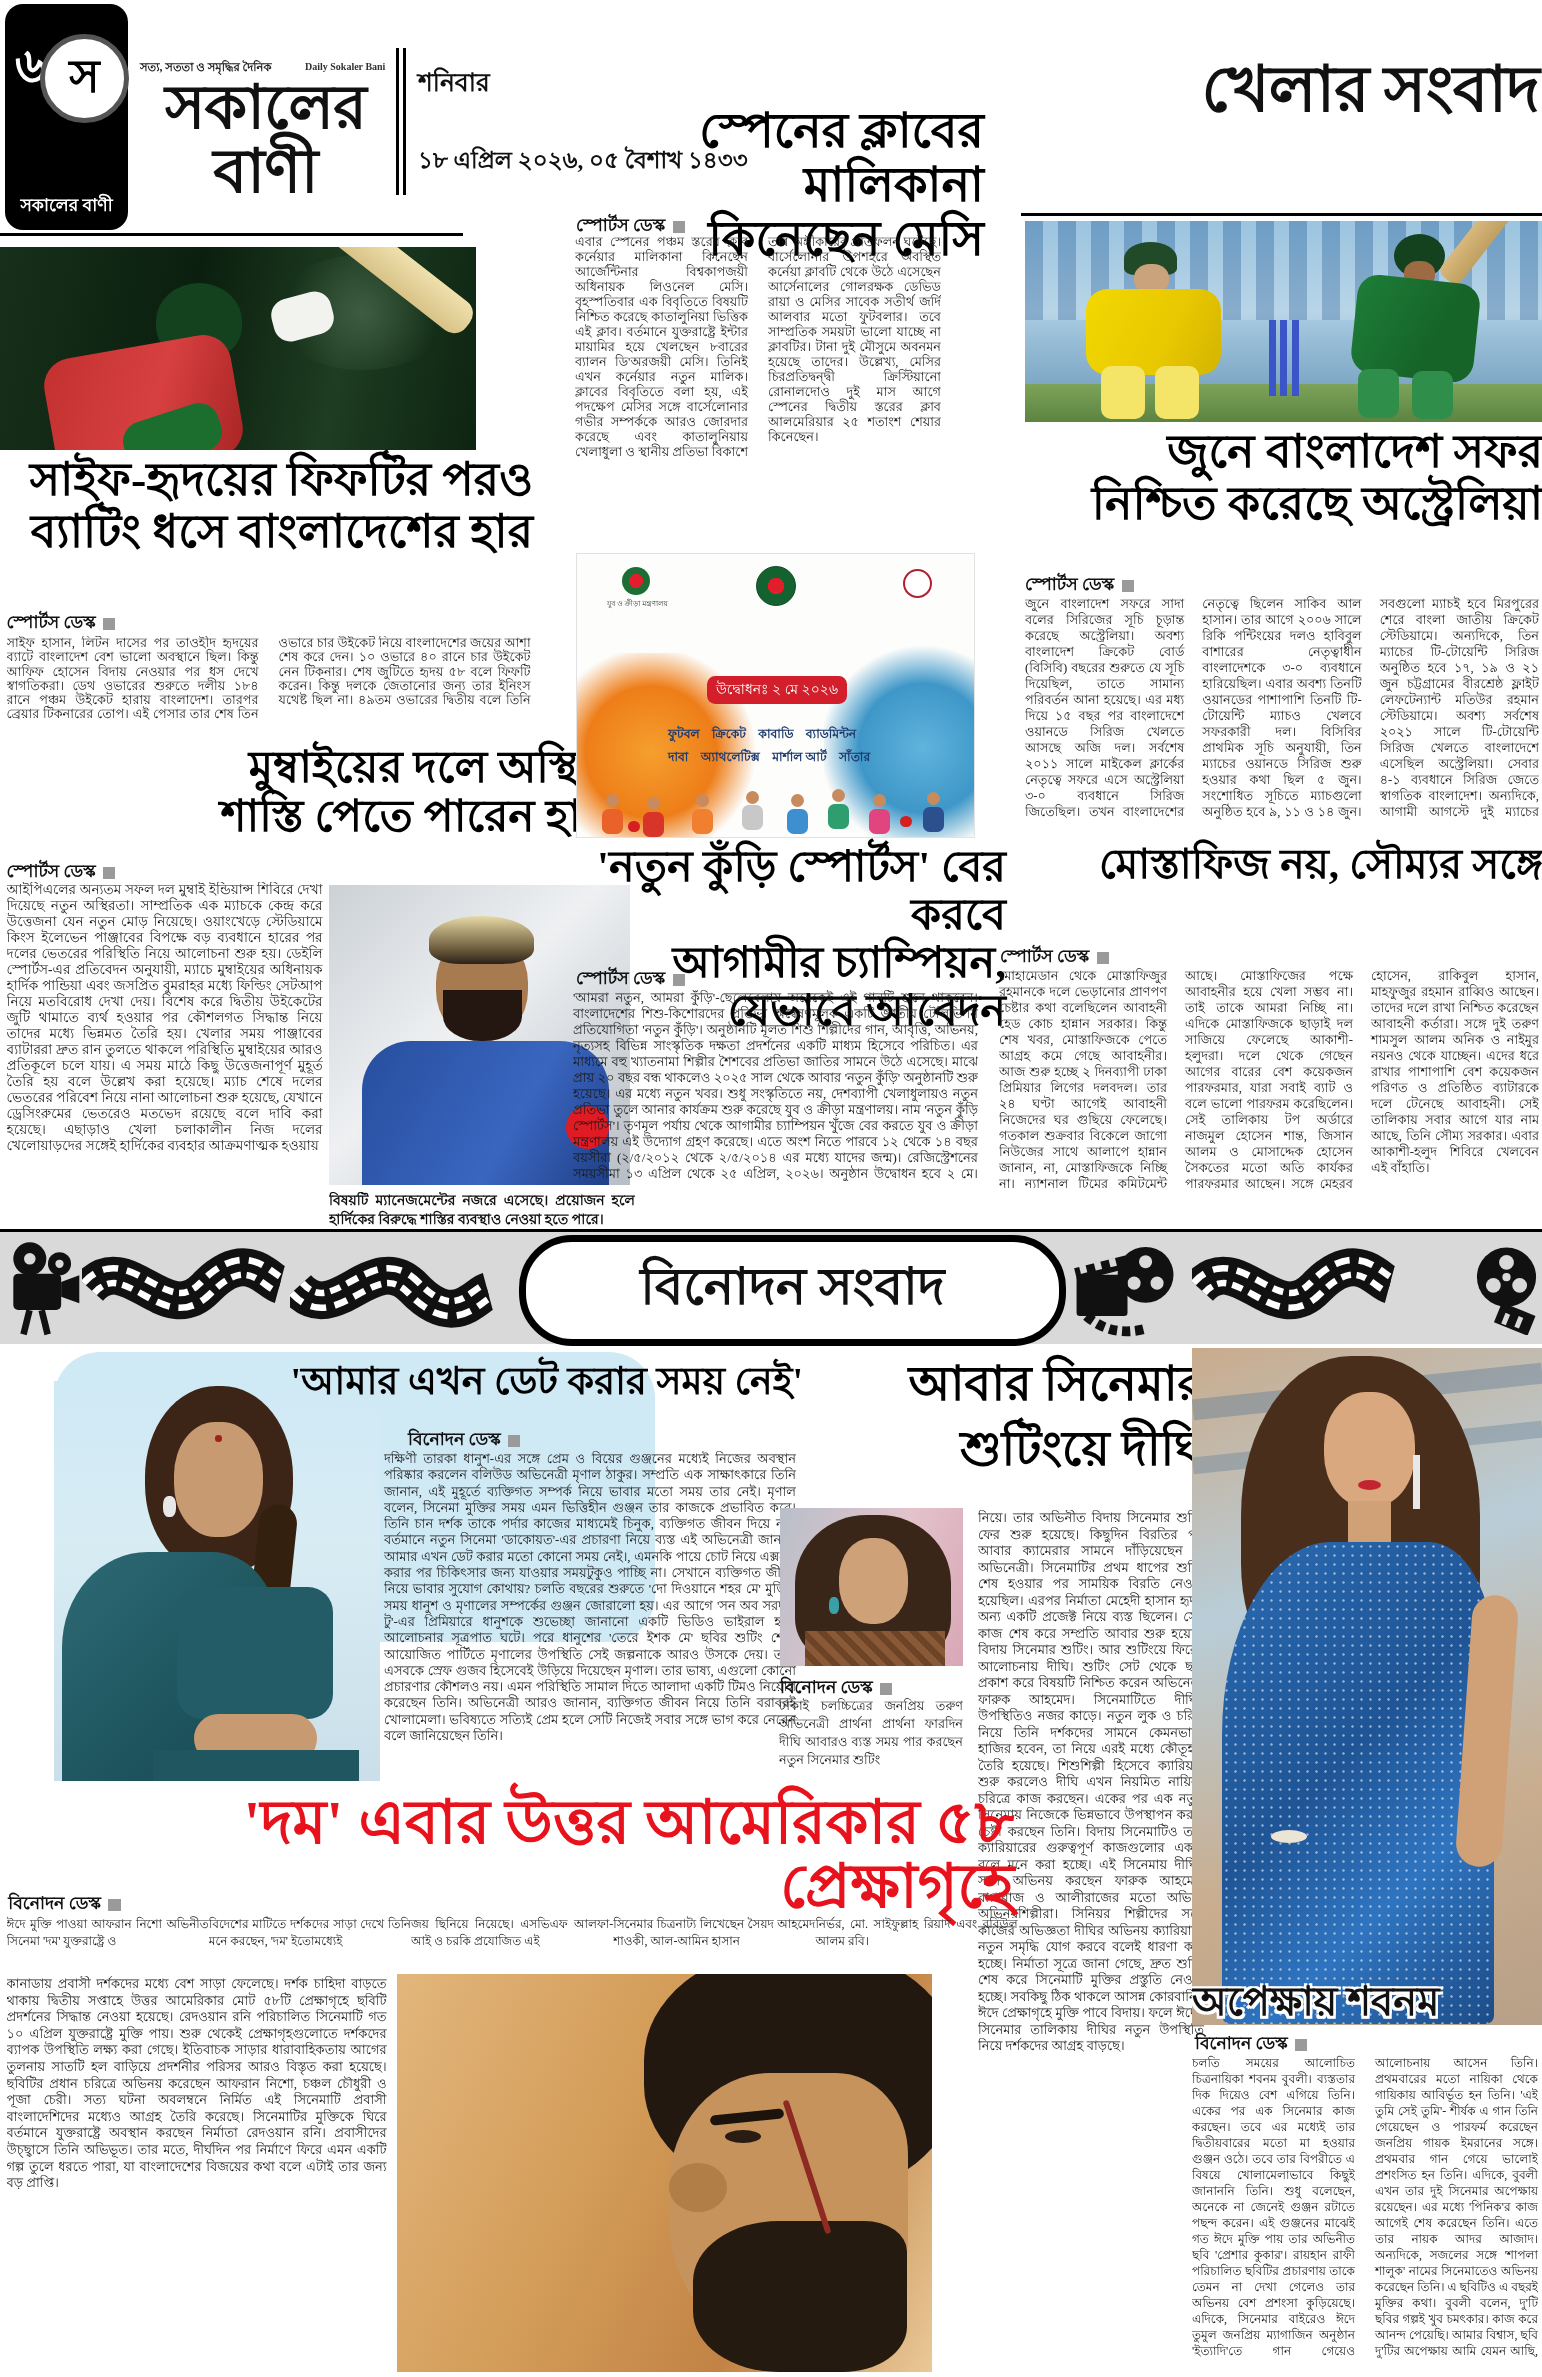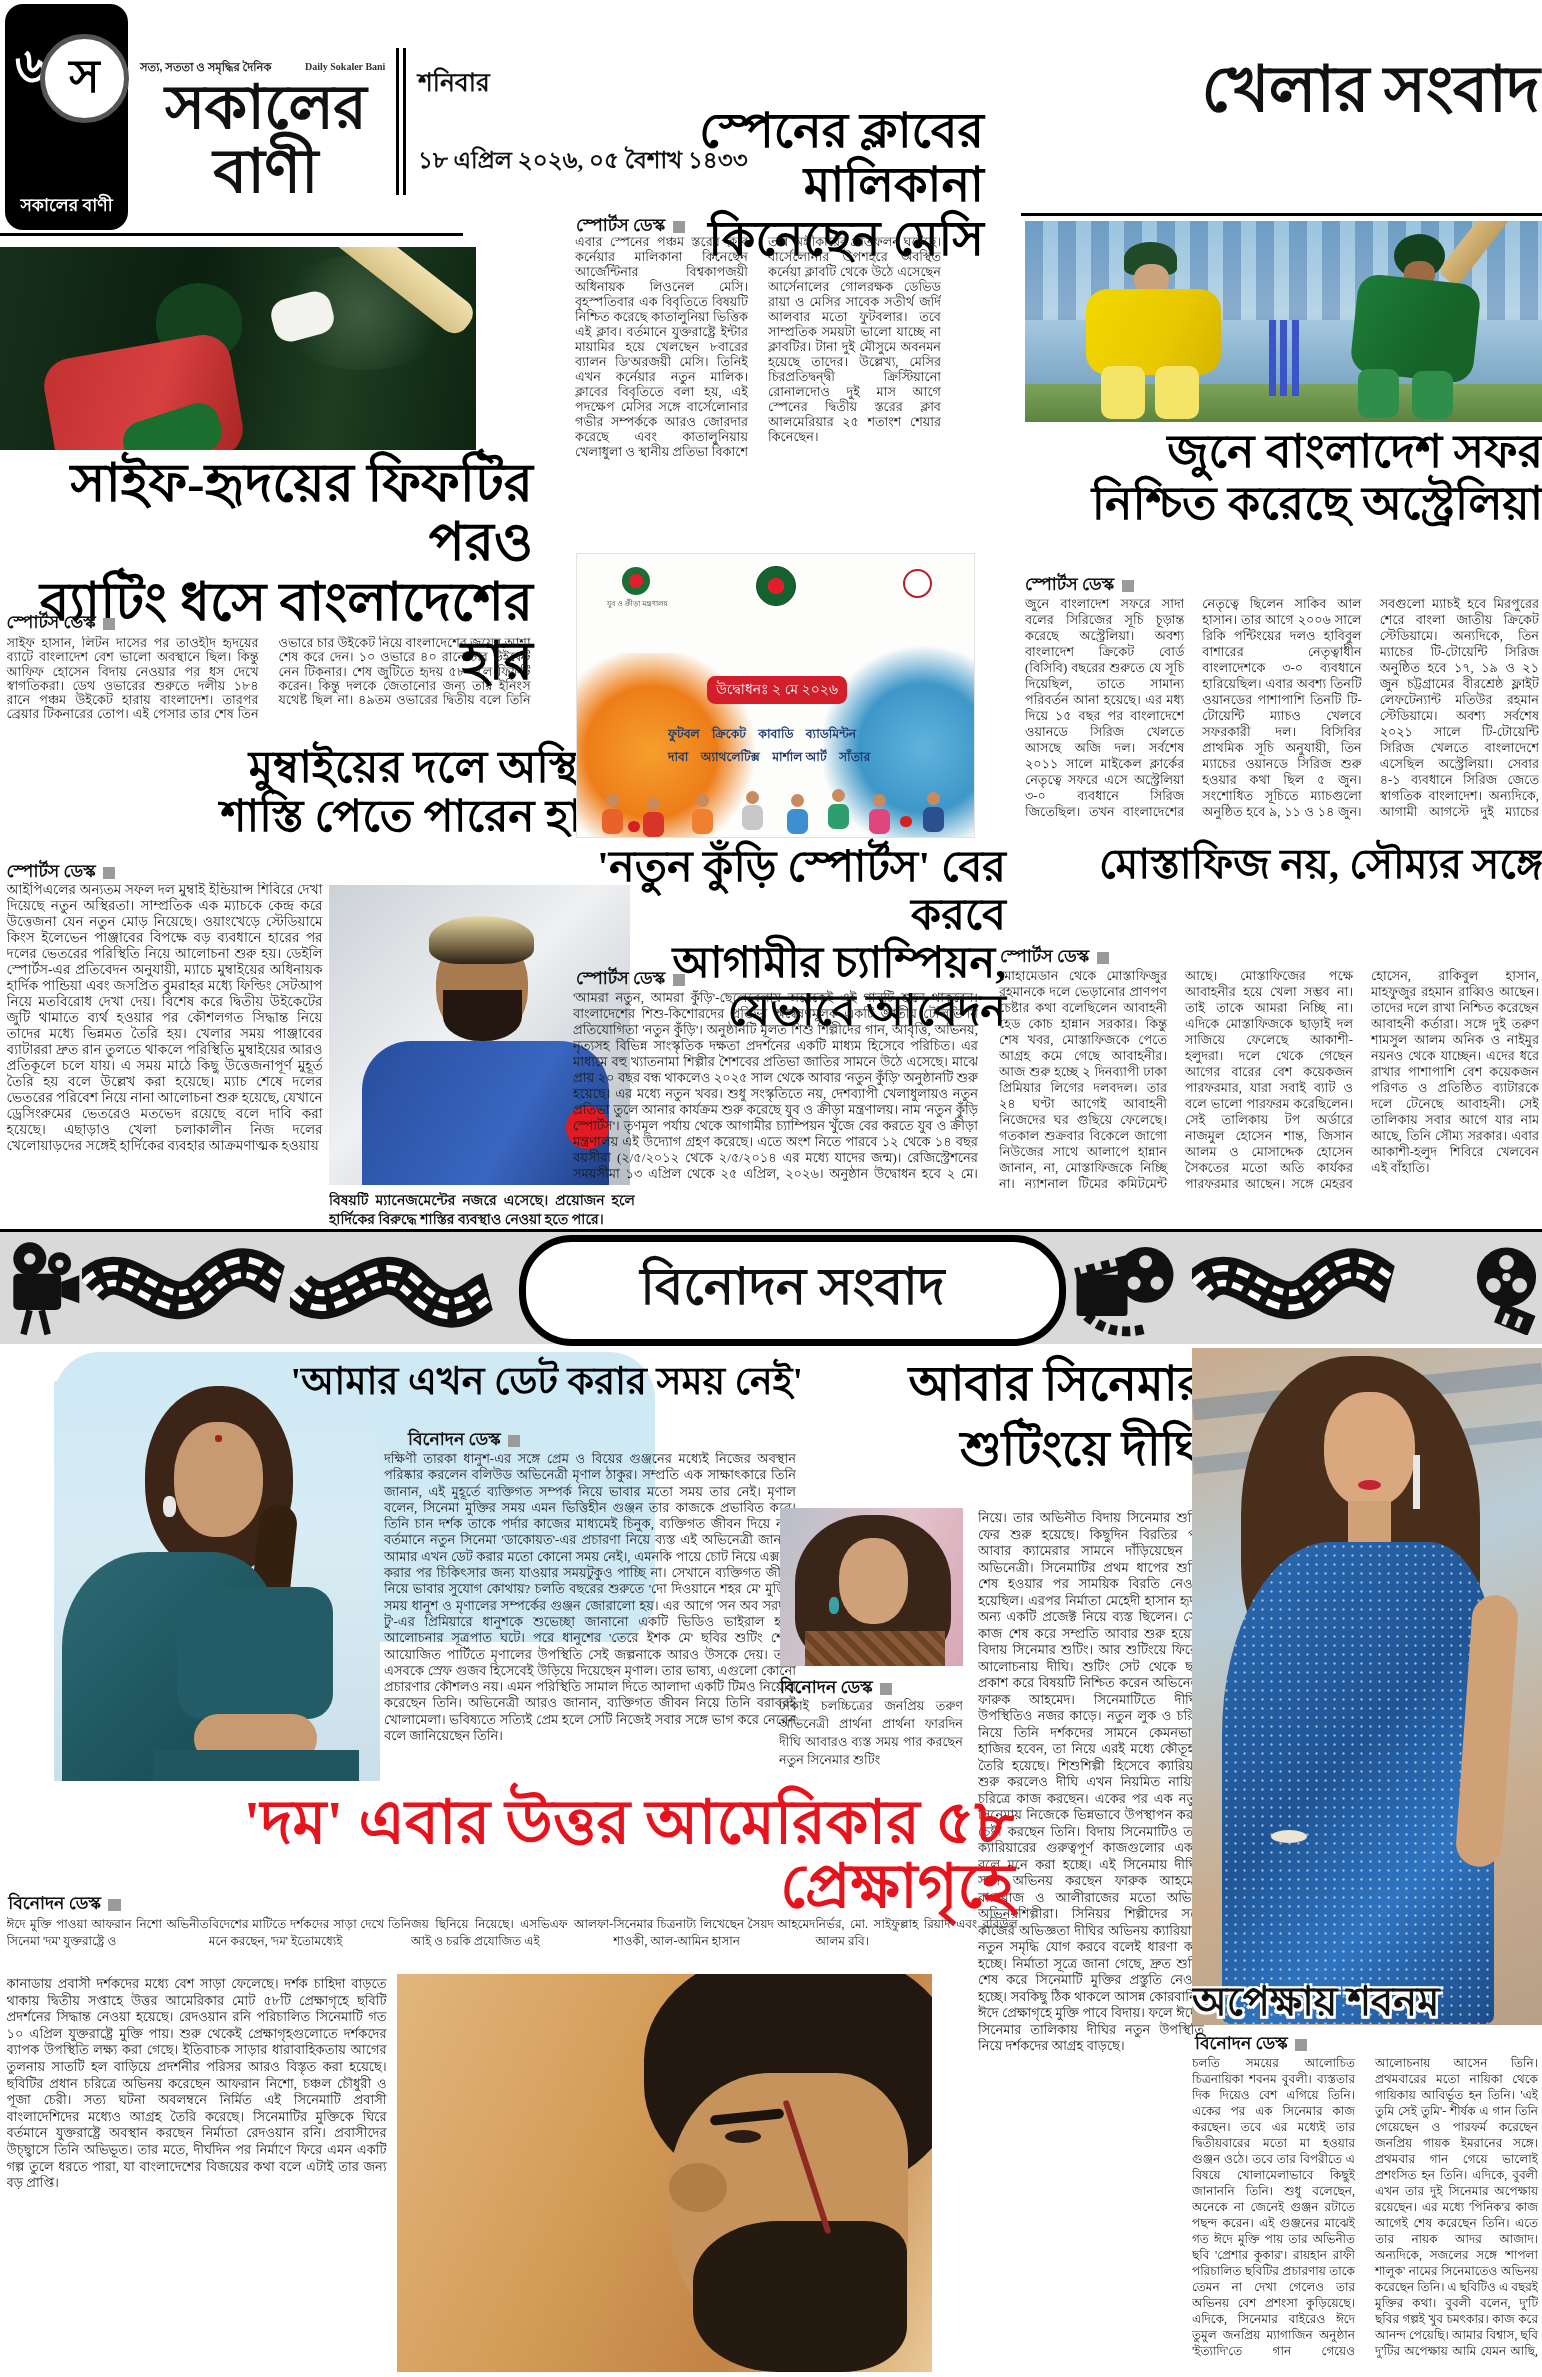--- a/index.html
+++ b/index.html
@@ -52,21 +52,21 @@
   <div class="abs photo" style="left:0;top:247px;width:476px;height:203px;background:linear-gradient(100deg,#17301b,#0b1f0e 40%,#1e3d22 70%,#0d2411);">
     <div class="abs" style="left:272px;top:8.2px;width:181px;height:115px;border-radius:50%;background:radial-gradient(circle,#3d5c41,transparent 70%);"></div>
     <div class="abs" style="left:247px;top:-16.5px;width:247px;height:36px;background:linear-gradient(#efe0ad,#d8c387);transform:rotate(38deg);border-radius:15px;"></div>
     <div class="abs" style="left:272px;top:48px;width:61px;height:43px;background:#f2f2ee;border-radius:16.5px;transform:rotate(-15deg);"></div>
     <div class="abs" style="left:156px;top:36px;width:86px;height:76px;background:#14421f;border-radius:50% 50% 42% 42%;"></div>
     <div class="abs" style="left:178px;top:89px;width:48px;height:38px;background:#9c6a43;border-radius:45%;"></div>
     <div class="abs" style="left:49px;top:99px;width:189px;height:123px;background:linear-gradient(115deg,#c23030,#d84040 55%,#a82424);border-radius:28px;transform:rotate(-10deg);"></div>
     <div class="abs" style="left:123px;top:165px;width:99px;height:49px;background:#1c6e2f;border-radius:20px;transform:rotate(-18deg);"></div>
   </div>
 
-  <div class="abs hl" style="left:0;top:454px;width:533px;font-size:53px;">
+  <div class="abs hl" style="left:0;top:454px;width:533px;font-size:46px;">
     <div>সাইফ-হৃদয়ের ফিফটির পরও</div>
     <div>ব্যাটিং ধসে বাংলাদেশের হার</div>
   </div>
   <div class="abs byline" style="left:6.6px;top:609px;">
     <span>স্পোর্টস ডেস্ক</span><span class="sq"></span>
   </div>
   <div class="abs body-txt col2" style="left:6.6px;top:636px;width:524px;height:100px;font-size:12.8px;line-height:14.3px;">সাইফ হাসান, লিটন দাসের পর তাওহীদ হৃদয়ের ব্যাটে বাংলাদেশ বেশ ভালো অবস্থানে ছিল। কিন্তু আফিফ হোসেন বিদায় নেওয়ার পর ধস দেখে স্বাগতিকরা। ডেথ ওভারের শুরুতে দলীয় ১৮৪ রানে পঞ্চম উইকেট হারায় বাংলাদেশ। তারপর ব্রেয়ার টিকনারের তোপ। এই পেসার তার শেষ তিন ওভারে চার উইকেট নিয়ে বাংলাদেশের জয়ের আশা শেষ করে দেন। ১০ ওভারে ৪০ রানে চার উইকেট নেন টিকনার। শেষ জুটিতে হৃদয় ৫৮ বলে ফিফটি করেন। কিন্তু দলকে জেতানোর জন্য তার ইনিংস যথেষ্ট ছিল না। ৪৯তম ওভারের দ্বিতীয় বলে তিনি ক্যাচ হন। ৩৭ রানে শেষ ৬ উইকেট হারাল বাংলাদেশ। তাতে ২২১ রানে থেমে যায় ইনিংস।</div>
 
   <div class="abs hl" style="left:12px;top:743px;width:636px;font-size:44px;">
     <div>মুম্বাইয়ের দলে অস্থিরতা</div>

